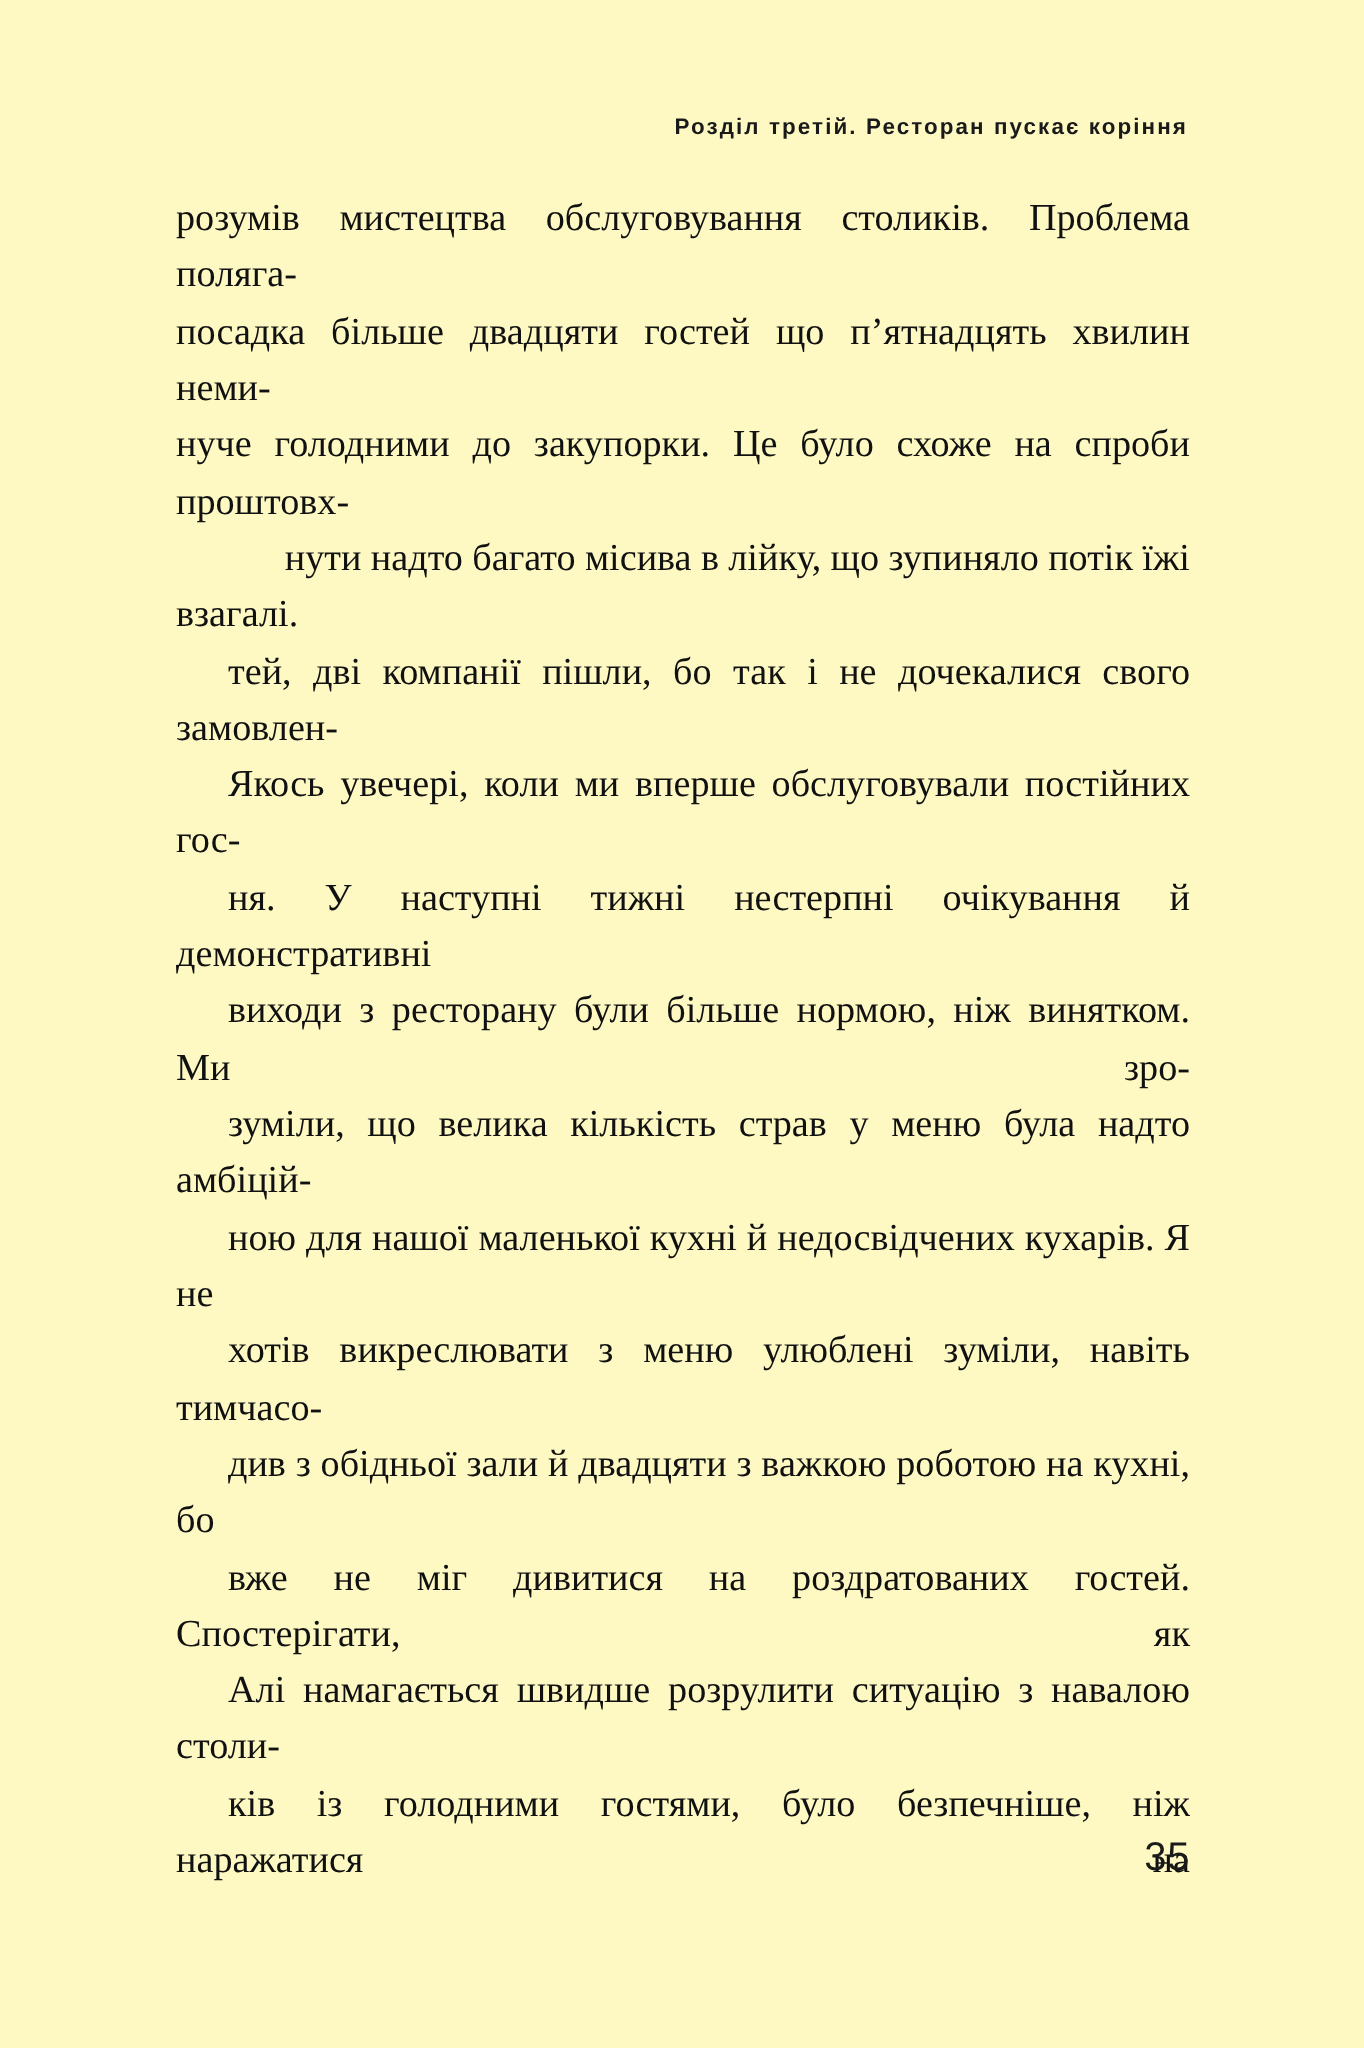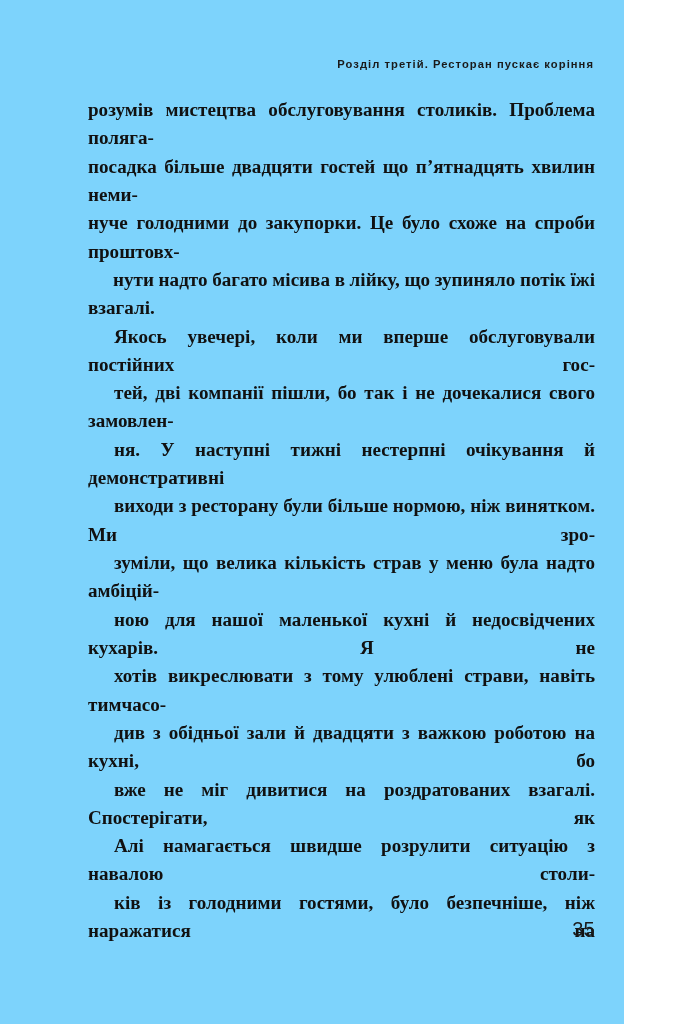--- a/index.html
+++ b/index.html
@@ -4,23 +4,23 @@
 <title>Book page 65</title>
 <style>
   html, body {
     margin: 0;
     padding: 0;
     background: #ffffff;
   }
 
   .page {
     position: relative;
-    width: 624px;
+    width: 682px;
     height: 1024px;
-    background: #7dd3fc;
+    background: #fef9c3;
     overflow: hidden;
     font-family: "Liberation Serif", "DejaVu Serif", serif;
     color: #111111;
     -webkit-font-smoothing: antialiased;
   }
 
   
   .running-head {
     position: absolute;
     top: 58px;
@@ -45,21 +45,20 @@
 
   .para {
     margin: 0;
     font-size: 19.1px;
     line-height: 28.32px;
     text-align: justify;
     text-align-last: left;
     color: #111111;
     hyphens: manual;
     word-spacing: -0.1px;
-    font-weight: bold;
   }
   .para + .para { margin-top: 0; }
   .para.indent { text-indent: 26px; }
   .para.no-indent { text-indent: 0; }
 
   
   .line {
     display: block;
     white-space: pre;
     font-size: 19.1px;
@@ -105,29 +104,29 @@
   </div>
 
   <div class="text-block" id="text-block">
       <p class="para no-indent">
         <span class="line j">розумів мистецтва обслуговування столиків. Проблема поляга-</span>
         <span class="line j">посадка більше двадцяти гостей що п’ятнадцять хвилин неми-</span>
         <span class="line j">нуче голодними до закупорки. Це було схоже на спроби проштовх-</span>
         <span class="line last">нути надто багато місива в лійку, що зупиняло потік їжі взагалі.</span>
       </p>
       <p class="para indent">
+        <span class="line j">тей, дві компанії пішли, бо так і не дочекалися свого замовлен-</span>
         <span class="line j indent-first">Якось увечері, коли ми вперше обслуговували постійних гос-</span>
-        <span class="line j">тей, дві компанії пішли, бо так і не дочекалися свого замовлен-</span>
         <span class="line j">ня. У наступні тижні нестерпні очікування й демонстративні</span>
         <span class="line j">виходи з ресторану були більше нормою, ніж винятком. Ми зро-</span>
         <span class="line j">зуміли, що велика кількість страв у меню була надто амбіцій-</span>
         <span class="line j">ною для нашої маленької кухні й недосвідчених кухарів. Я не</span>
-        <span class="line j">хотів викреслювати з тому улюблені страви, навіть тимчасо-</span>
+        <span class="line j">хотів викреслювати з меню улюблені зуміли, навіть тимчасо-</span>
         <span class="line j">див з обідньої зали й двадцяти з важкою роботою на кухні, бо</span>
-        <span class="line j">вже не міг дивитися на роздратованих взагалі. Спостерігати, як</span>
+        <span class="line j">вже не міг дивитися на роздратованих гостей. Спостерігати, як</span>
         <span class="line j">Алі намагається швидше розрулити ситуацію з навалою столи-</span>
         <span class="line j">ків із голодними гостями, було безпечніше, ніж наражатися на</span>
       </p>
     </div>
 
   <div class="folio">
     <span>35</span>
   </div>
 
 </div>

